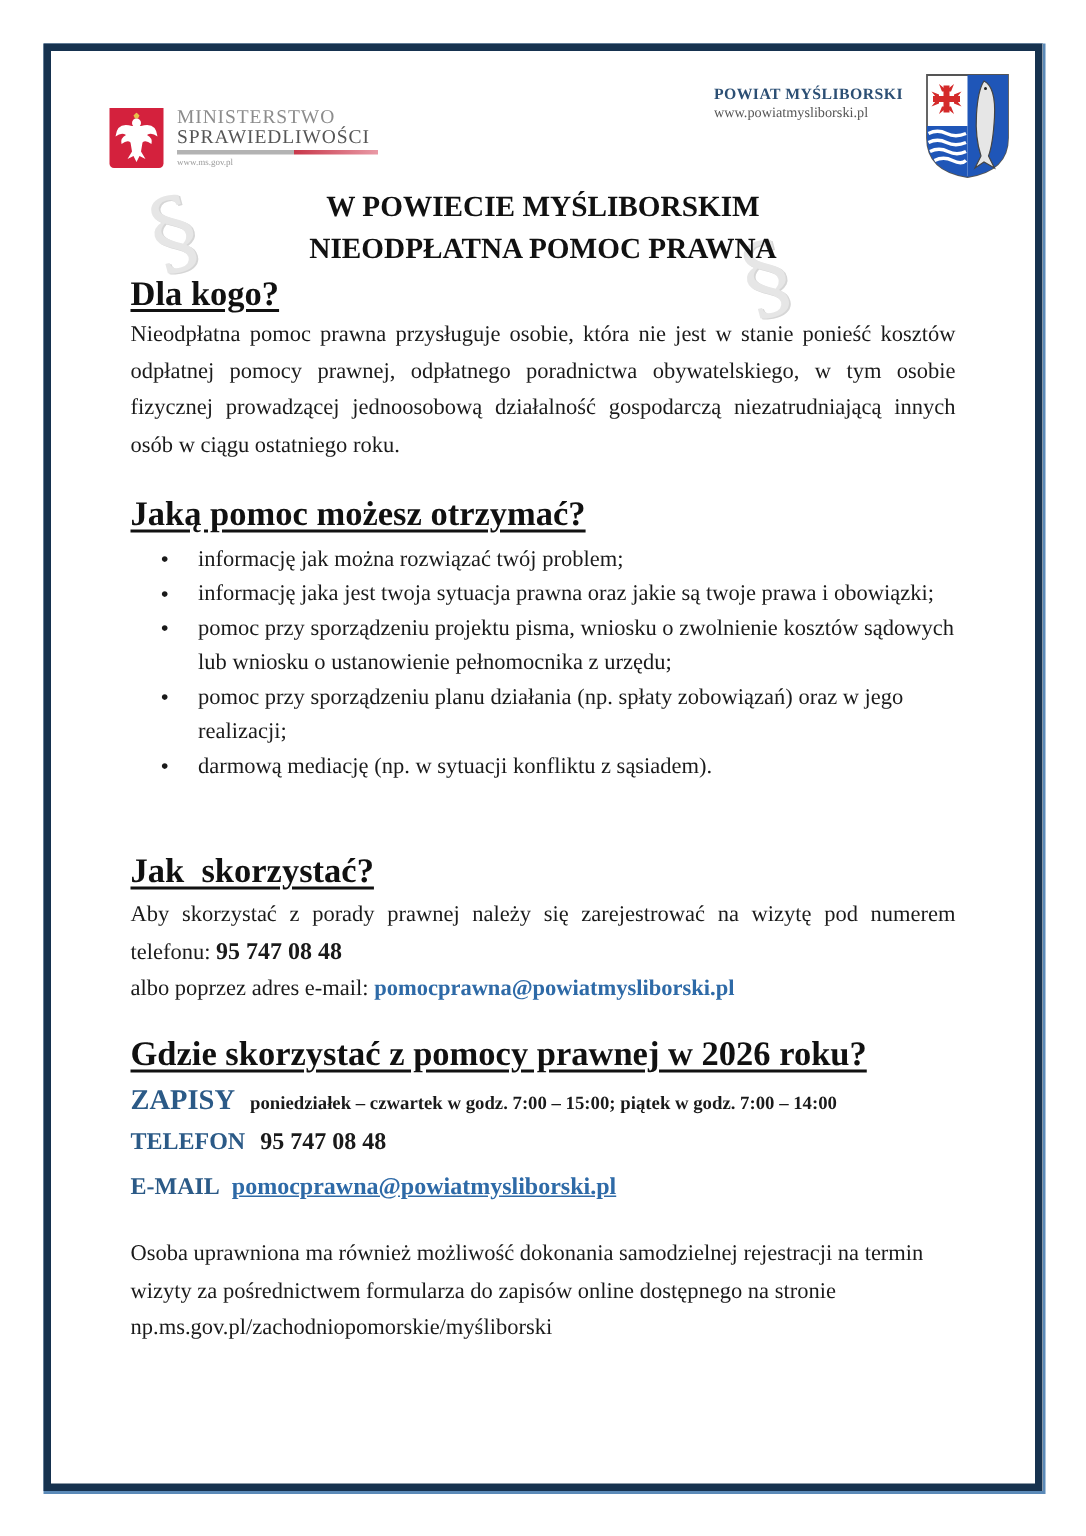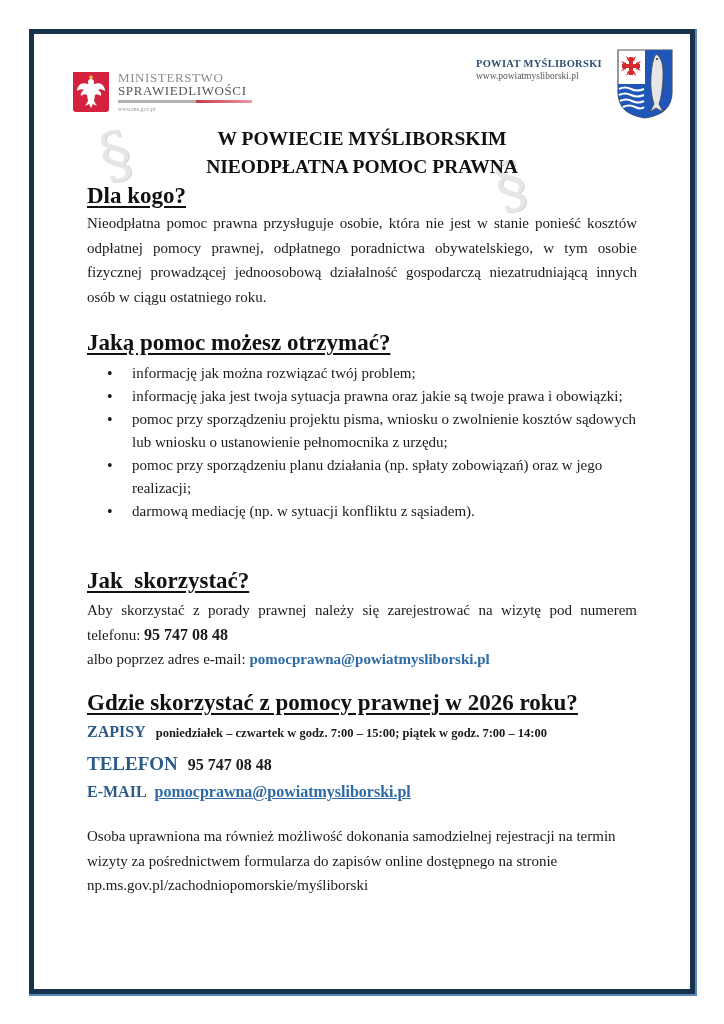--- a/index.html
+++ b/index.html
@@ -116,26 +116,26 @@
 
 <div class="h2" style="top:538px; white-space:pre;margin-top:30px;">Jak  skorzystać?</div>
 <p class="para" style="top:598px;">
   <span>Aby skorzystać z porady prawnej należy się zarejestrować na wizytę pod numerem telefonu: </span><span class="bold" style="font-size:16px;">95 747 08 48</span><br>
   <span>albo poprzez adres e-mail: </span><span class="blue">pomocprawna@powiatmysliborski.pl</span>
 </p>
 
 <div class="h2" style="top:690px;">Gdzie skorzystać z pomocy prawnej w 2026 roku?</div>
 
 <div class="row" style="top:723px;">
-  <span class="label-blue" style="font-size:16px;">ZAPISY</span>
+  <span class="label-blue" style="font-size:19px;">ZAPISY</span>
   <span class="bold" style="font-size:12.5px; margin-left:6px;">poniedziałek – czwartek w godz. 7:00 – 15:00; piątek w godz. 7:00 – 14:00</span>
 </div>
 
 <div class="row" style="top:753px;">
-  <span class="label-blue" style="font-size:19px;">TELEFON</span>
+  <span class="label-blue" style="font-size:16px;">TELEFON</span>
   <span class="bold" style="font-size:16px; margin-left:6px;">95 747 08 48</span>
 </div>
 
 <div class="row" style="top:783px;">
   <span class="label-blue" style="font-size:16px;">E-MAIL</span>
   <span class="link" style="font-size:16px; margin-left:4px;">pomocprawna@powiatmysliborski.pl</span>
 </div>
 
 <p class="para" style="top:824px; text-align:left; width:560px;">Osoba uprawniona ma również możliwość dokonania samodzielnej rejestracji na termin wizyty za pośrednictwem formularza do zapisów online dostępnego na stronie np.ms.gov.pl/zachodniopomorskie/myśliborski</p>
 

